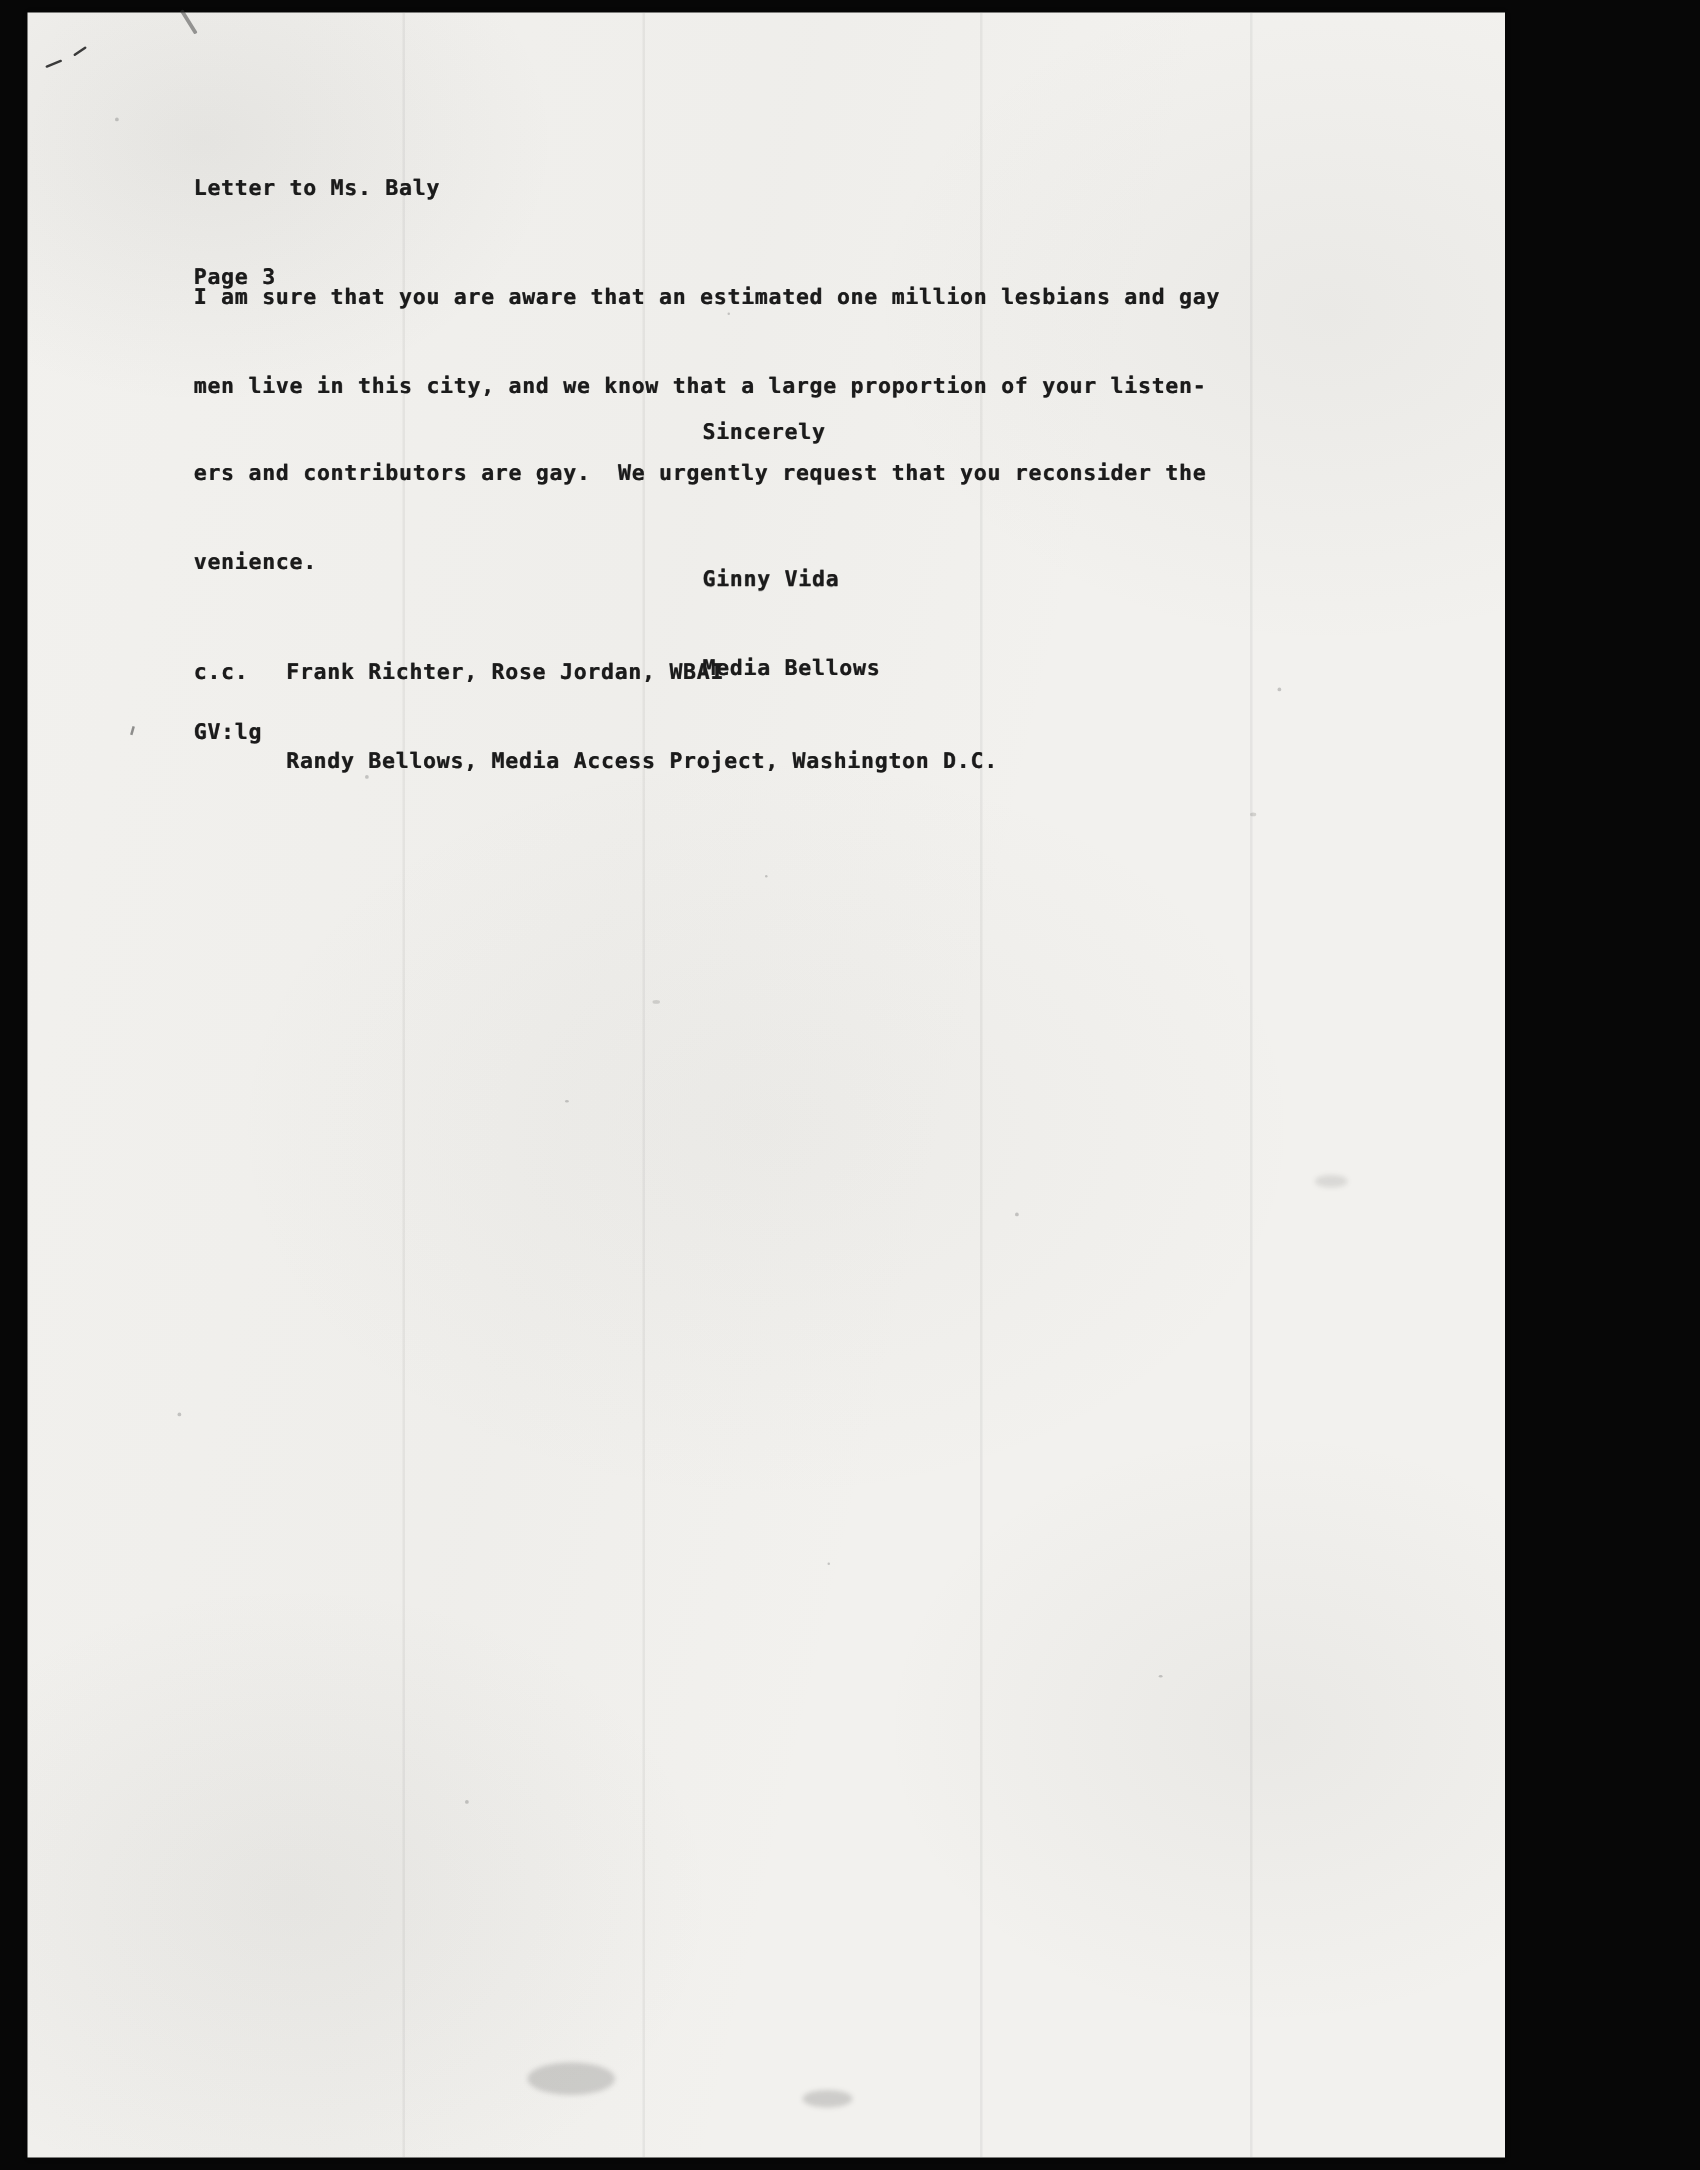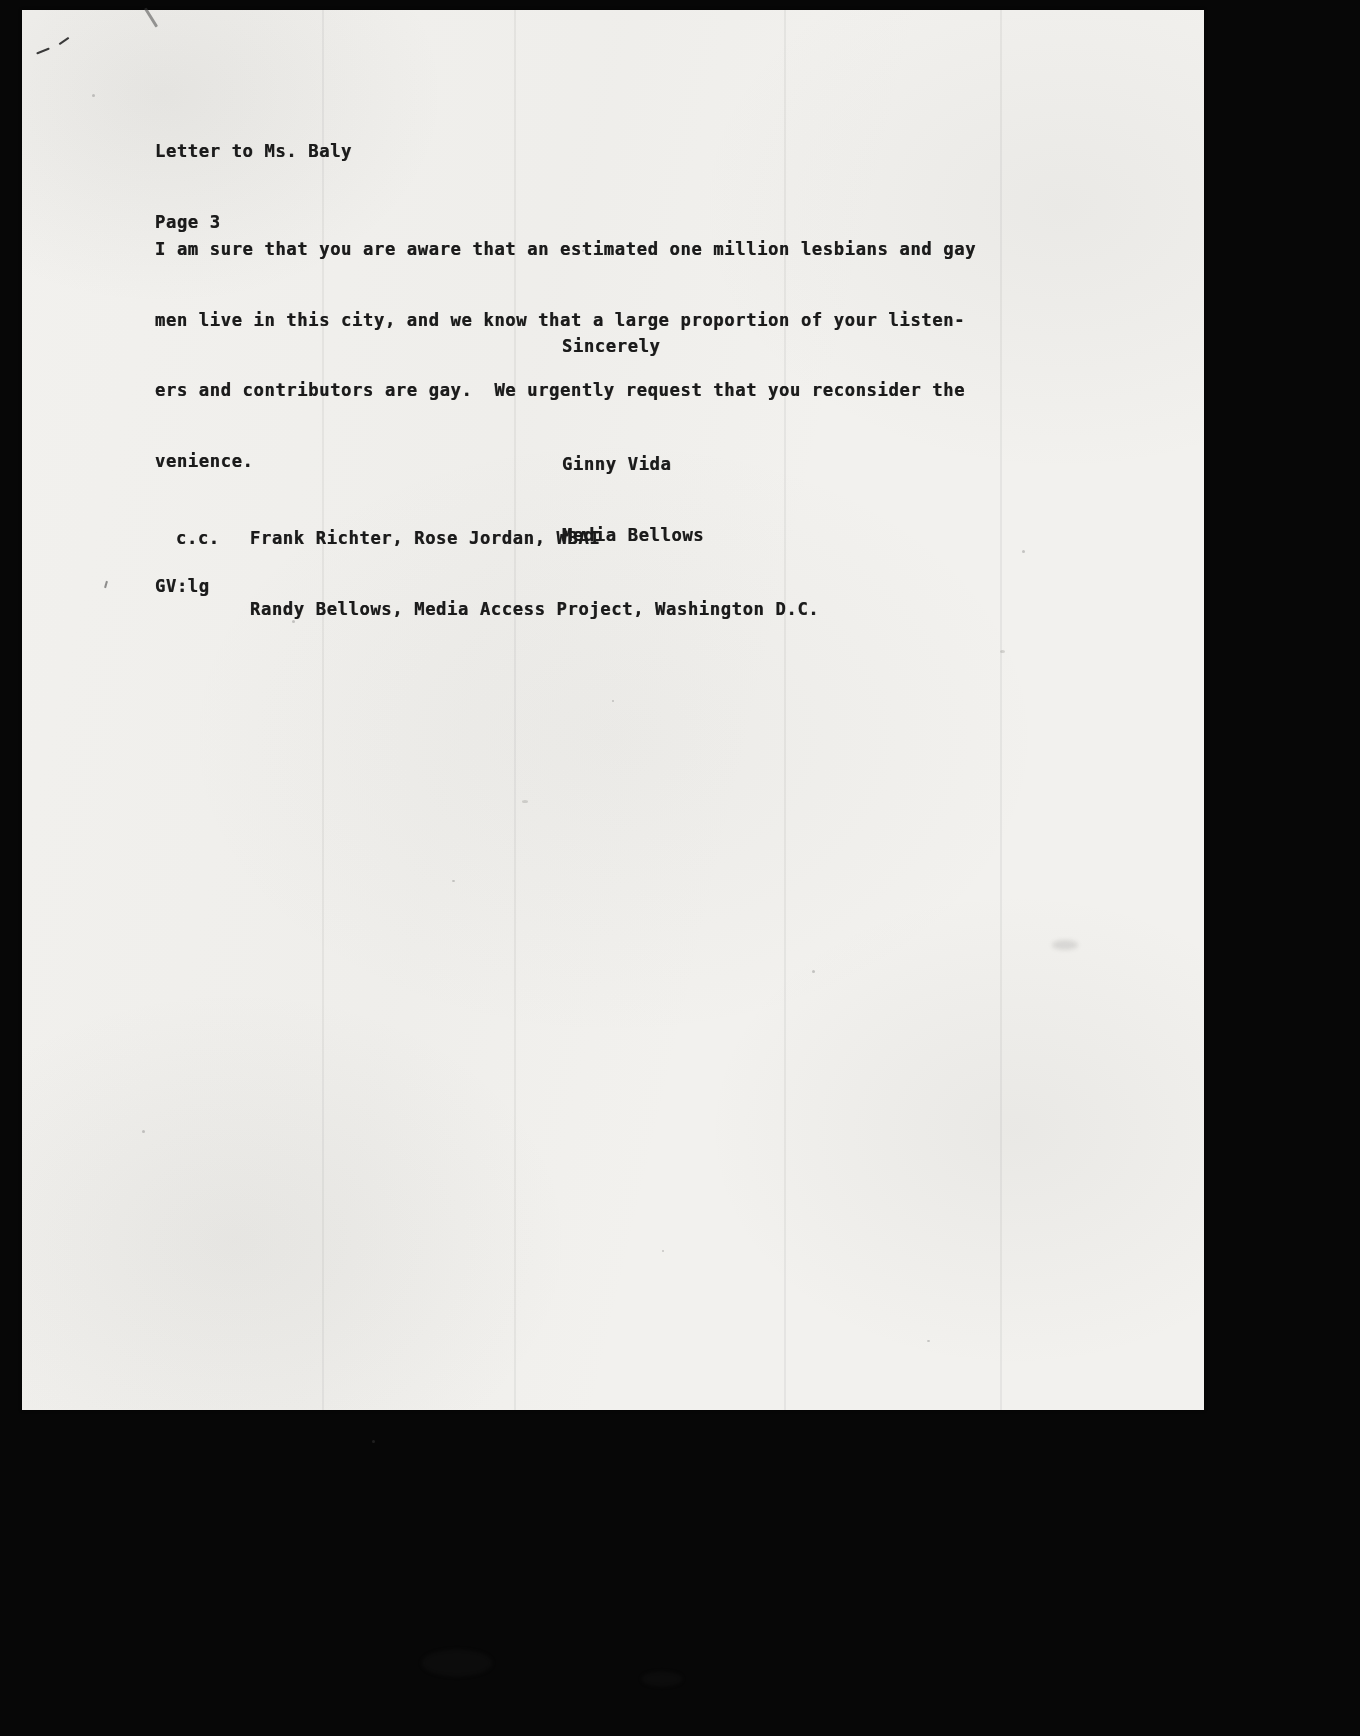--- a/index.html
+++ b/index.html
@@ -22,21 +22,21 @@
     background: #070707;
     overflow: hidden;
   }
 
   
   .paper {
     position: absolute;
     left: 22px;
     top: 10px;
     width: 1182px;
-    height: 1400px;
+    height: 1716px;
     background: #f2f1ee;
     box-shadow: 0 0 3px rgba(0,0,0,0.55);
   }
 
   
   .paper-grain {
     position: absolute;
     inset: 0;
     pointer-events: none;
     background:
@@ -78,27 +78,27 @@
     letter-spacing: 0.6px;
     white-space: pre;
     font-weight: 700;
     text-shadow:
        0.35px 0 0 rgba(30,30,30,0.45),
       -0.35px 0 0 rgba(30,30,30,0.30),
        0 0.35px 0 rgba(30,30,30,0.28);
   }
 
   .heading-block { left: 133px; top: 83px; }
-  .body-block    { left: 133px; top: 181px; }
+  .body-block    { left: 133px; top: 170px; }
   .closing-block { left: 540px; top: 325px; }
   .sign-block    { left: 540px; top: 396px; }
   .cc-block      { left: 133px; top: 470px; }
   .initials-block{ left: 133px; top: 565px; text-align: center; }
 
-  .cc-label { display: inline-block; width: 74px; margin-left: 21px; }
+  .cc-label { display: inline-block; width: 74px; }
 
   
   .stray-tick {
     position: absolute;
     left: 83px;
     top: 571px;
     width: 2px;
     height: 7px;
     background: rgba(60,60,60,0.55);
     transform: rotate(16deg);

